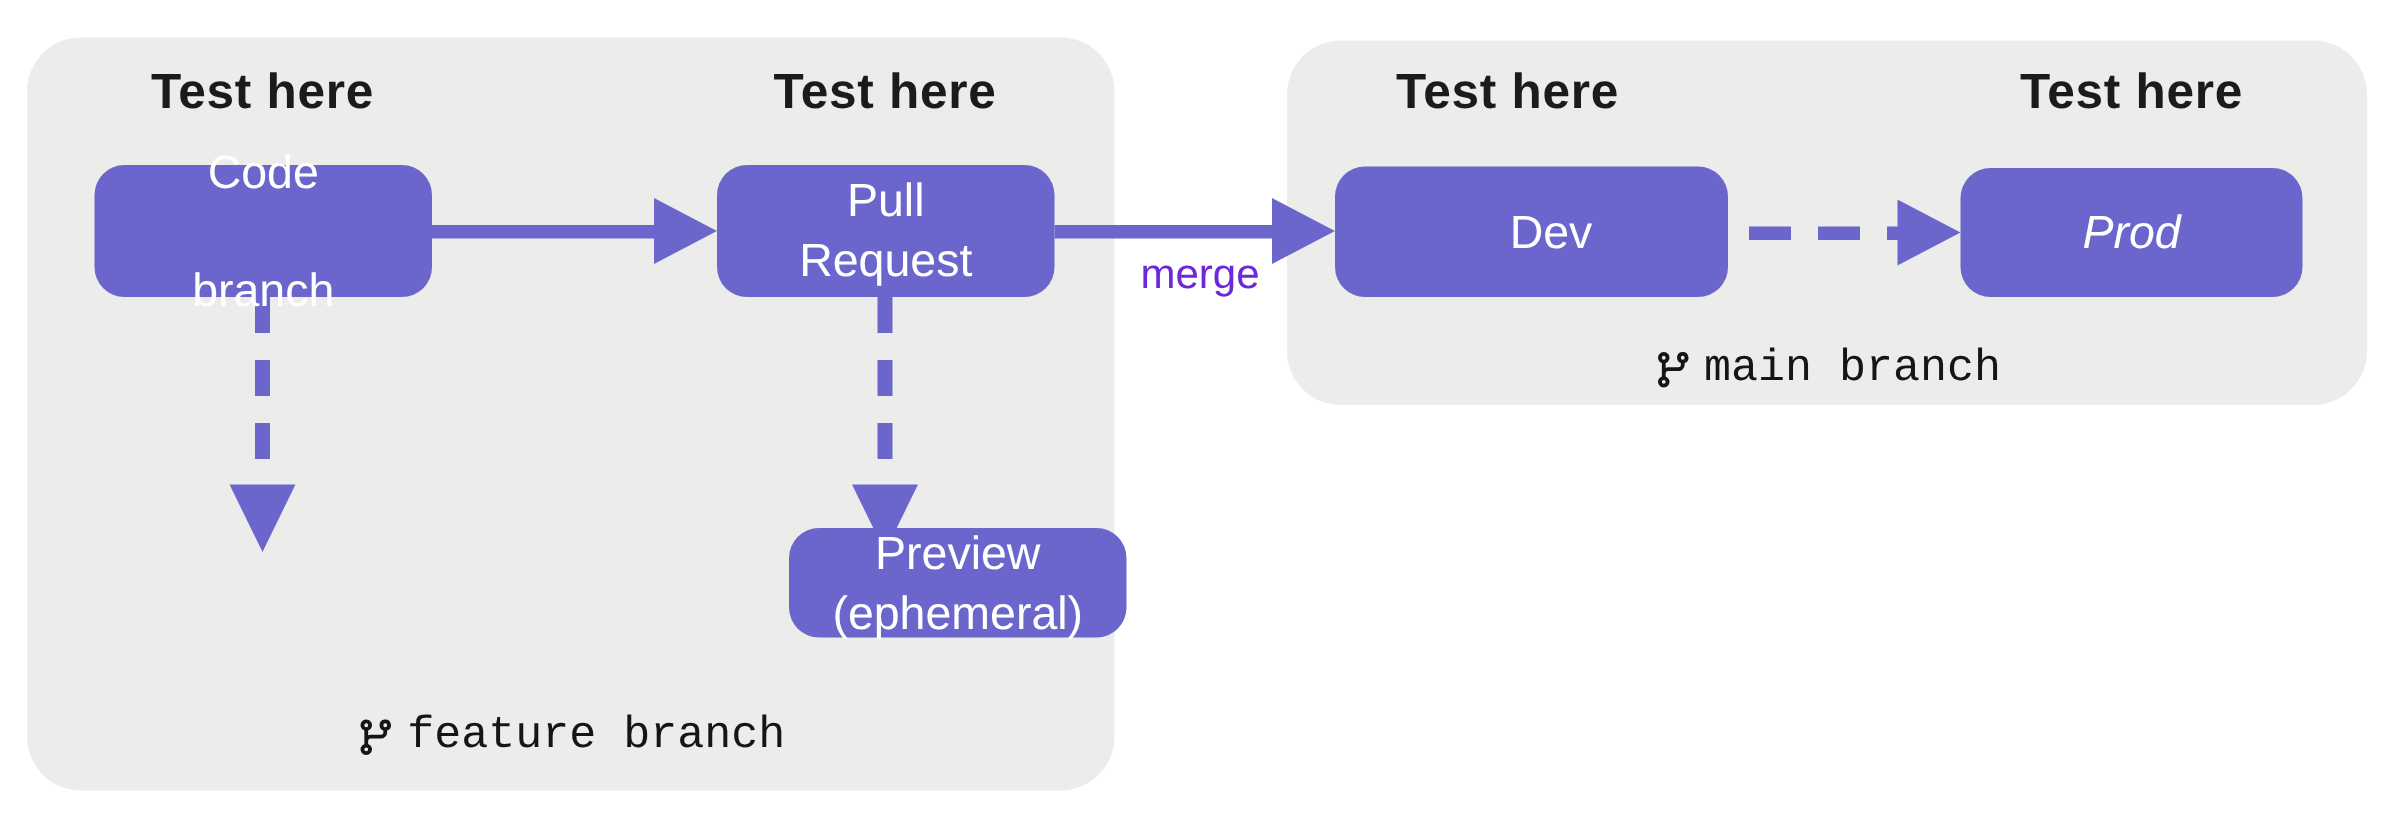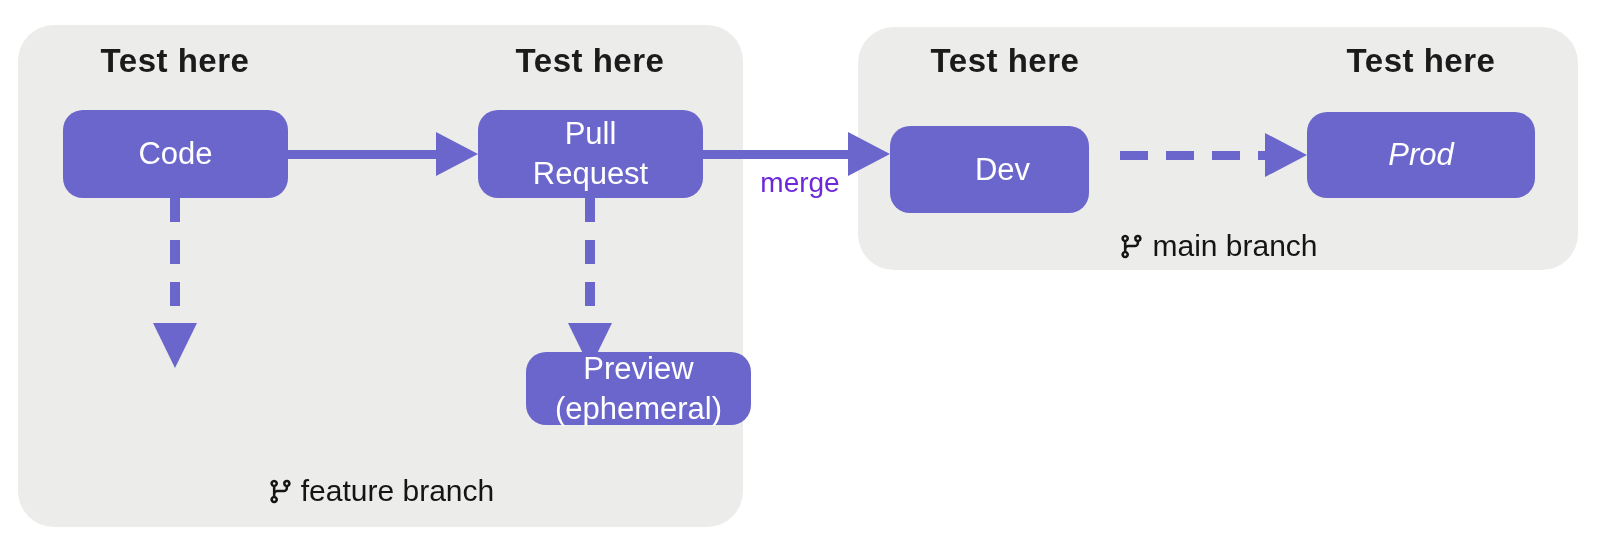--- a/index.html
+++ b/index.html
@@ -47,21 +47,21 @@
     align-items: center;
     justify-content: center;
     text-align: center;
     font-size: 31px;
     line-height: 1.28;
   }
   .node-code    { left: 63px;   top: 110px; width: 225px; height: 88px; gap: 39px; }
   .node-pull    { left: 478px;  top: 110px; width: 225px; height: 88px; }
   .node-local   { left: 63px;   top: 367px; width: 225px; height: 88px; }
   .node-preview { left: 478px;  top: 352px; width: 225px; height: 73px; margin-left: 48px; }
-  .node-dev     { left: 890px;  top: 126px; width: 199px; height: 87px; padding-left: 26px; }
+  .node-dev     { left: 890px;  top: 111px; width: 262px; height: 87px; padding-left: 26px; }
   .node-prod    { left: 1307px; top: 112px; width: 228px; height: 86px; font-style: italic; }
 
   .edge-line-h {
     position: absolute;
     height: 9px;
     background: #6b66cb;
   }
   .edge-line-h.dashed {
     background: repeating-linear-gradient(90deg, #6b66cb 0 28px, transparent 28px 46px);
   }
@@ -107,20 +107,21 @@
   }
 
   .branch-label-row {
     position: absolute;
     display: flex;
     align-items: center;
     justify-content: center;
     gap: 7px;
     font-size: 30px;
     color: #151515;
+    font-family: Liberation Mono, monospace;
   }
   .branch-feature { left: 18px;  top: 474px; width: 725px; }
   .branch-main    { left: 858px; top: 229px; width: 720px; }
 
   .git-icon { width: 27px; height: 27px; display: block; }
 </style>
 </head>
 <body>
 
 <div class="canvas">
@@ -144,20 +145,21 @@
   <div class="arrowhead-right head-dev-prod"></div>
 
   <div class="edge-line-v line-code-local"></div>
   <div class="arrowhead-down head-code-local"></div>
 
   <div class="edge-line-v line-pull-prev"></div>
   <div class="arrowhead-down head-pull-prev"></div>
 
   <div class="node node-code">
     <span>Code</span>
+    <span>branch</span>
   </div>
   <div class="node node-pull">
     <span>Pull</span>
     <span>Request</span>
   </div>
   <div class="node node-preview">
     <span>Preview</span>
     <span>(ephemeral)</span>
   </div>
   <div class="node node-dev">

